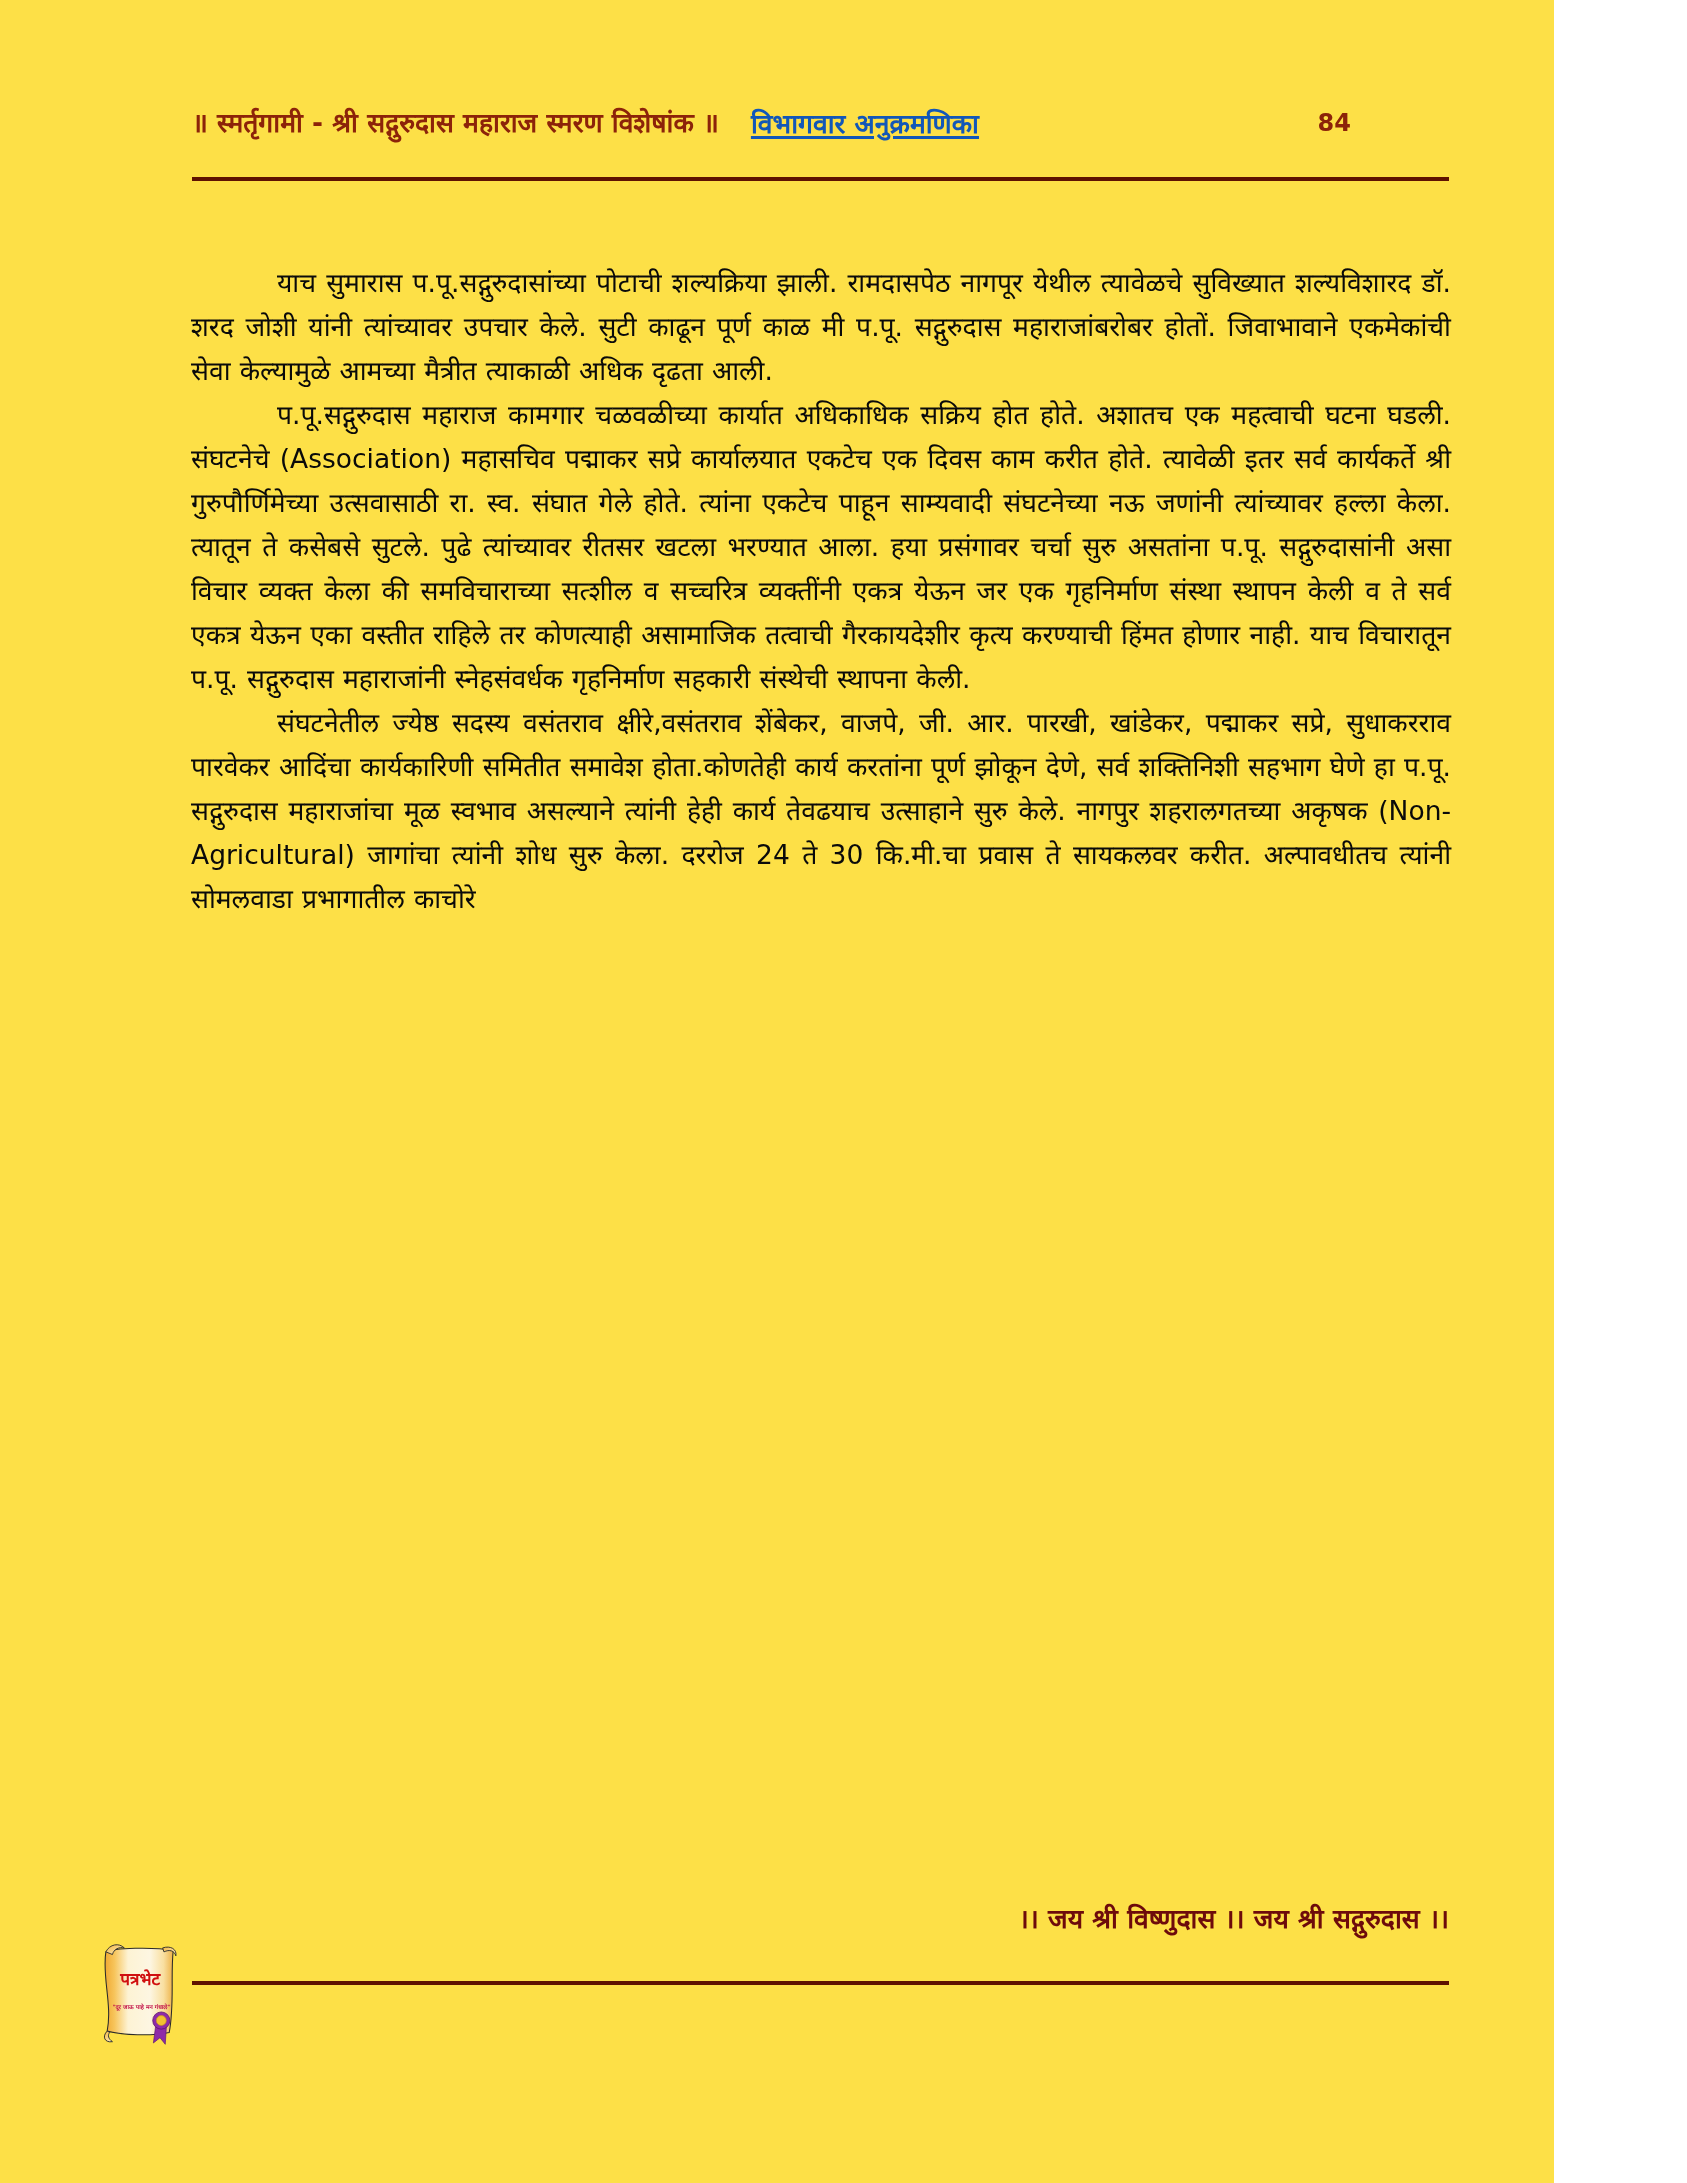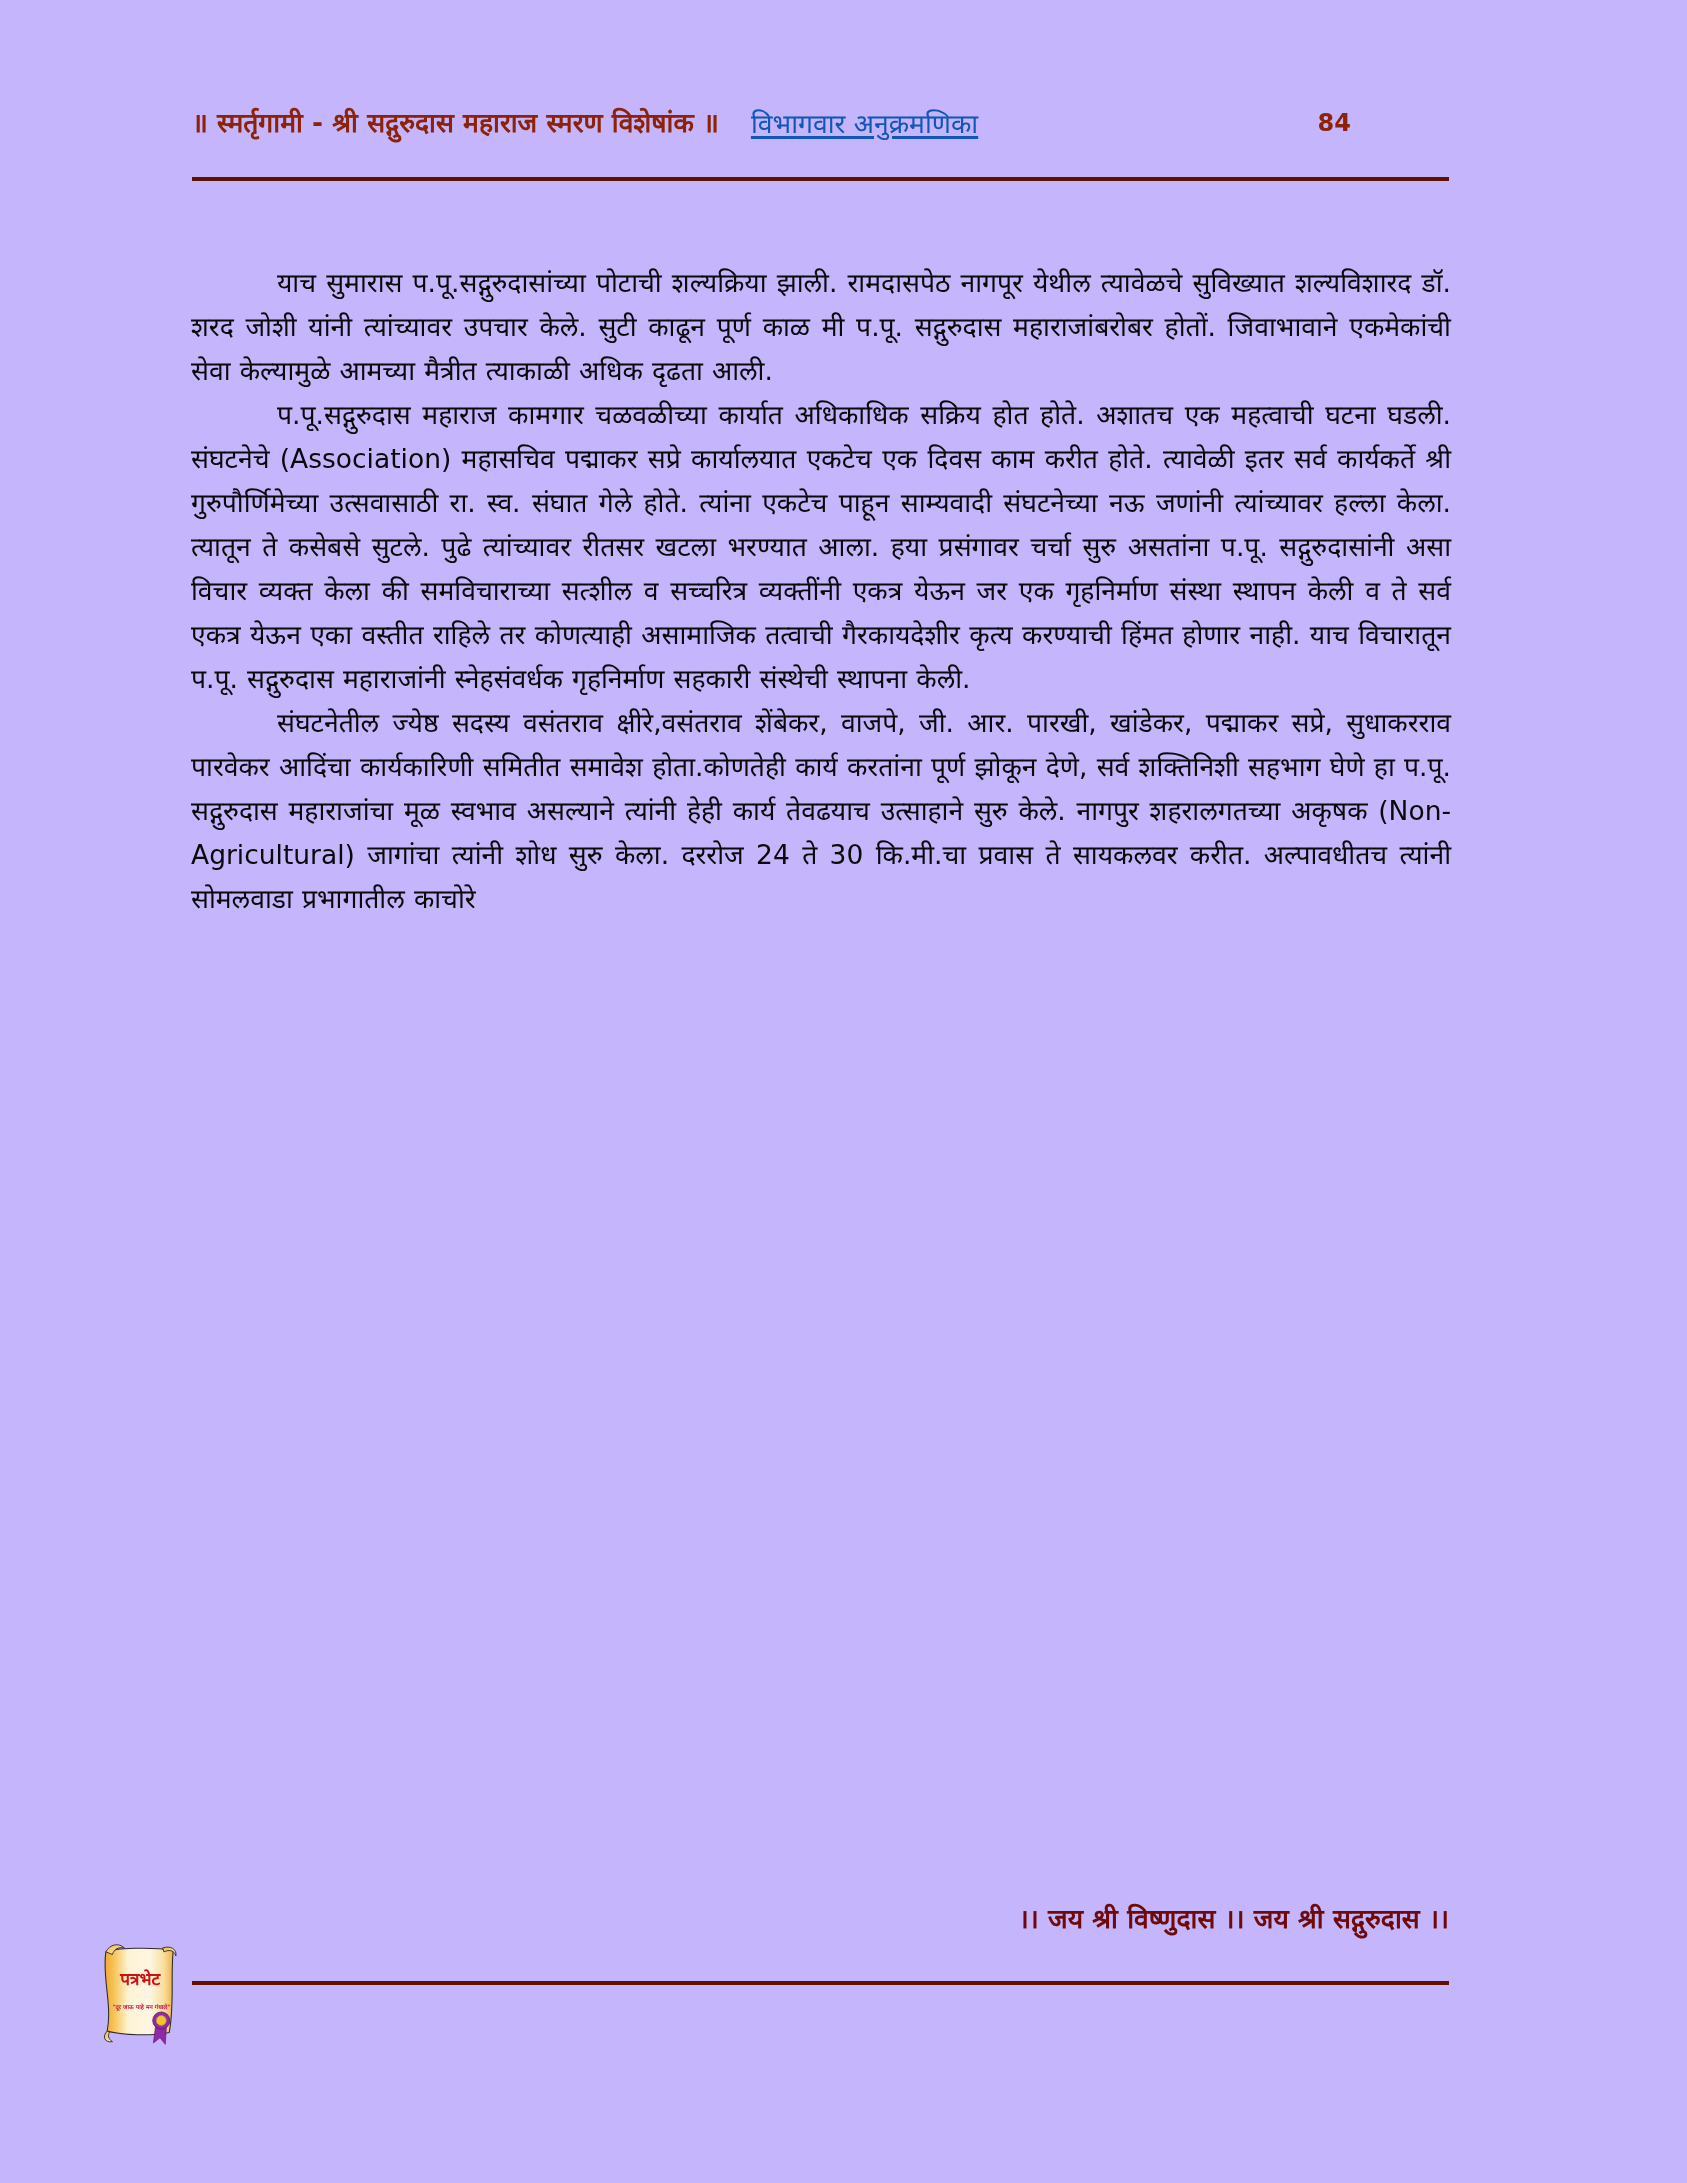--- a/index.html
+++ b/index.html
@@ -7,23 +7,23 @@
     margin: 0;
     padding: 0;
     background: #ffffff;
   }
   body {
     font-family: "Liberation Serif", "DejaVu Serif", serif;
   }
 
   .page {
     position: relative;
-    width: 1687px;
+    width: 1554px;
     height: 2183px;
-    background: #c4b5fd;
+    background: #fde047;
     overflow: hidden;
     box-sizing: border-box;
   }
 
   
   .page-header {
     position: absolute;
     left: 192px;
     top: 93px;
     width: 1257px;
@@ -38,21 +38,21 @@
     font-size: 26.5px;
     font-weight: 700;
     white-space: nowrap;
     letter-spacing: 0px;
     line-height: 1.1;
   }
   .header-link {
     color: #1257b8;
     font-family: "DejaVu Sans", "Liberation Sans", sans-serif;
     font-size: 26.5px;
-    font-weight: 400;
+    font-weight: 700;
     text-decoration: underline;
     text-decoration-thickness: 2.6px;
     text-underline-offset: 3.3px;
     white-space: nowrap;
     margin-left: 32px;
     cursor: pointer;
   }
   .header-pageno {
     color: #8c2309;
     font-family: "DejaVu Sans", "Liberation Sans", sans-serif;

